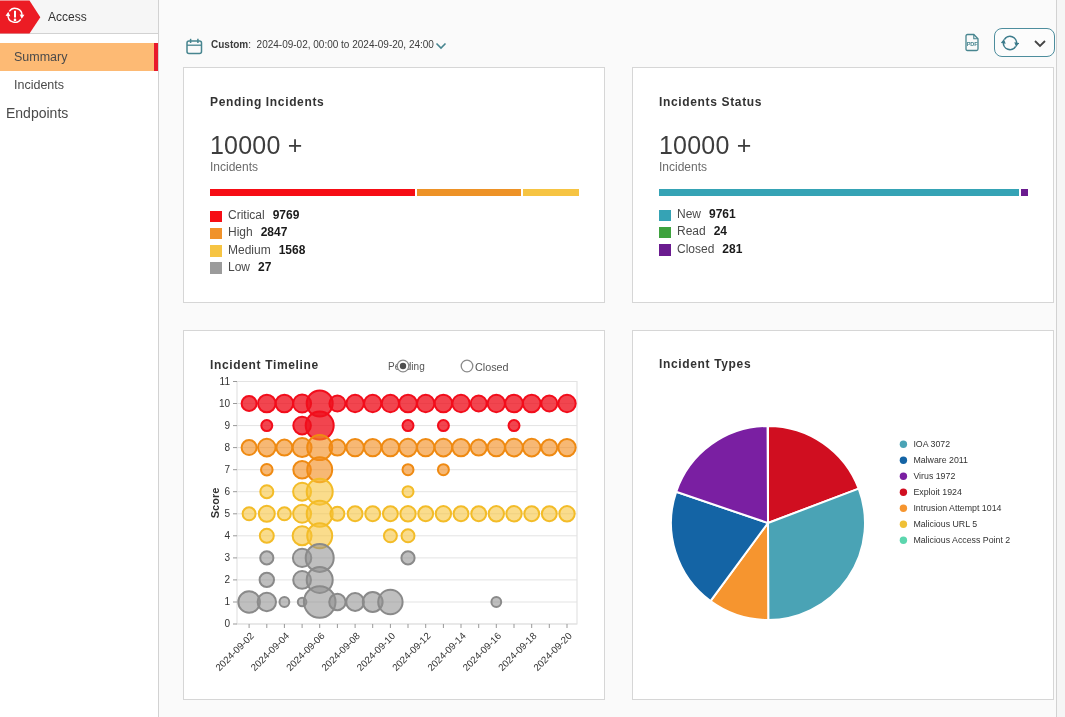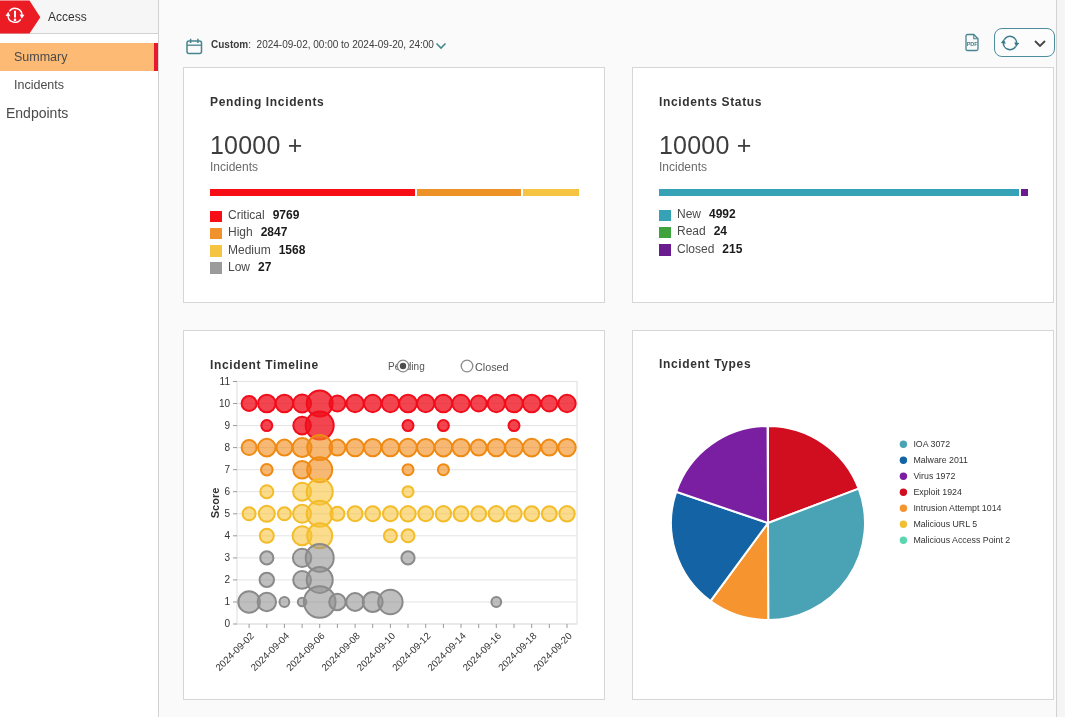--- a/index.html
+++ b/index.html
@@ -86,23 +86,23 @@
 <div class="card" style="left:632px;top:67px;width:422px;height:236px"></div>
 <div class="ctitle" style="left:659px;top:95px">Incidents Status</div>
 <div class="bignum" style="left:659px;top:131px">10000 +</div>
 <div class="sublab" style="left:659px;top:160px">Incidents</div>
 <div class="bar" style="left:659px;top:189px;width:369px">
   <div style="width:360px;background:#35A3B5"></div>
     <div style="width:2px"></div>
   <div style="width:7px;background:#6A1B8F"></div>
 </div>
 <div class="leg" style="left:659px;top:204px">
-  <div class="row"><span class="sw" style="background:#35A3B5"></span>New<b>4992</b></div>
+  <div class="row"><span class="sw" style="background:#35A3B5"></span>New<b>9761</b></div>
   <div class="row"><span class="sw" style="background:#3EA23E"></span>Read<b>24</b></div>
-  <div class="row"><span class="sw" style="background:#6A1B8F"></span>Closed<b>215</b></div>
+  <div class="row"><span class="sw" style="background:#6A1B8F"></span>Closed<b>281</b></div>
 </div>
 
 <div class="card" style="left:183px;top:330px;width:422px;height:370px"></div>
 <div class="ctitle" style="left:210px;top:358px">Incident Timeline</div>
 <div class="abs" style="left:388px;top:360.5px;font-size:10px;color:#555">Pending</div>
 <div class="abs" style="left:475px;top:360.5px;font-size:10.8px;color:#555">Closed</div>
 <svg class="abs" style="left:396px;top:359px" width="14" height="14" viewBox="0 0 14 14">
   <circle cx="7" cy="7" r="5.8" fill="#fff" stroke="#8a8a8a" stroke-width="1.3"></circle>
   <circle cx="7" cy="7" r="3.2" fill="#4d4d4d"></circle>
 </svg>

